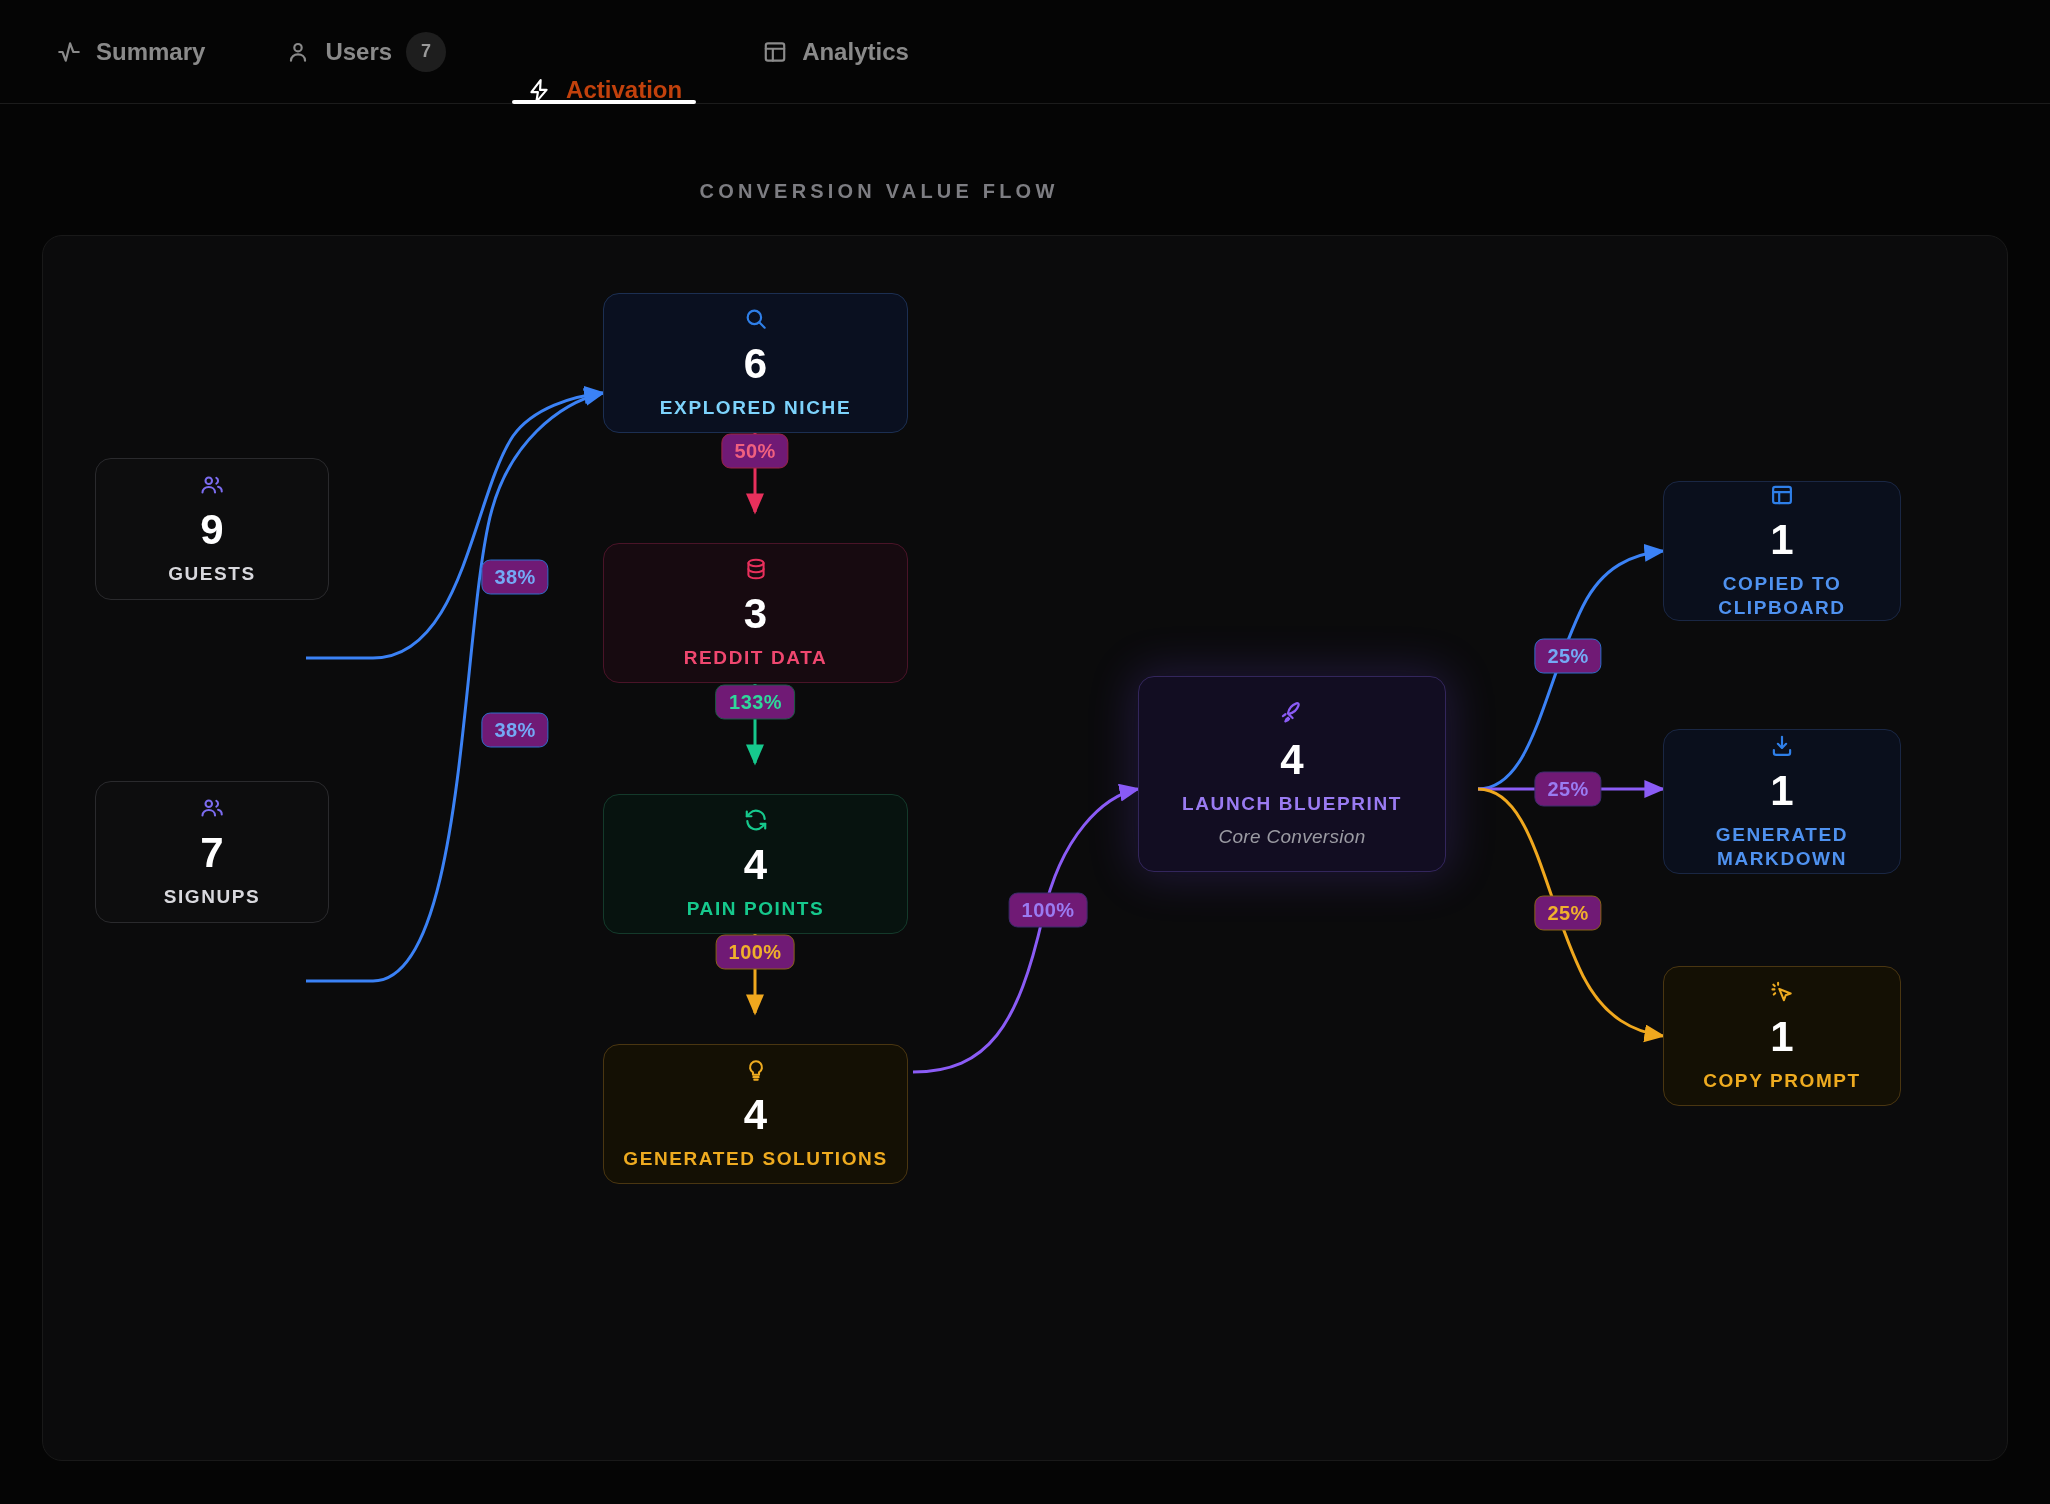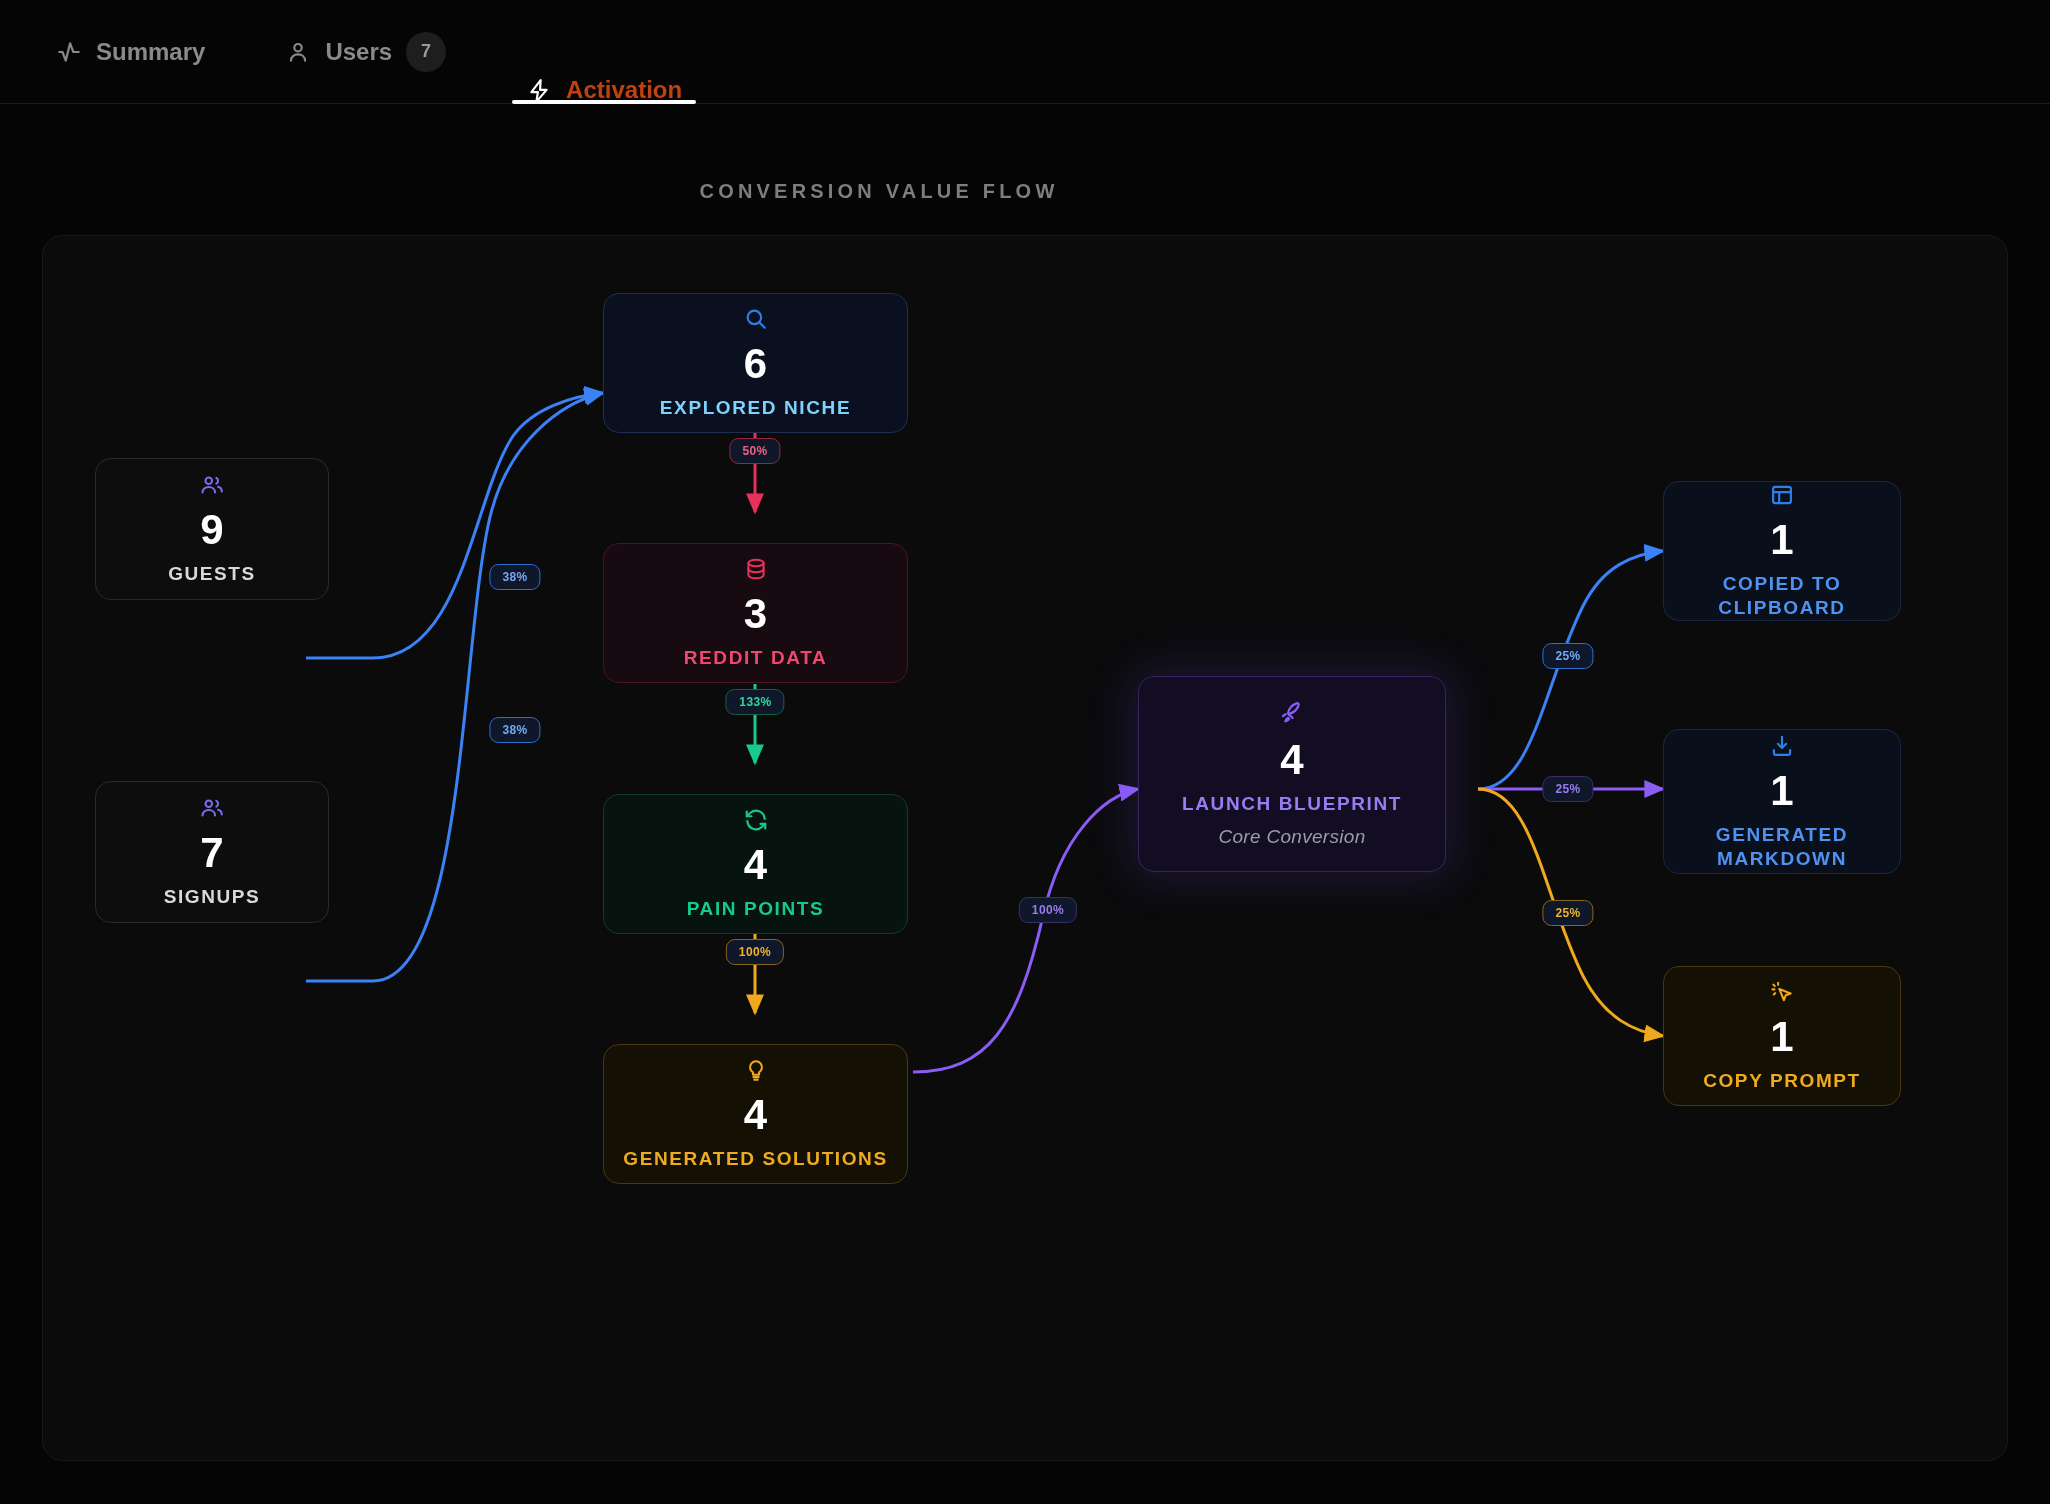--- a/index.html
+++ b/index.html
@@ -123,22 +123,22 @@
     white-space: nowrap;
   }
 
   
   .badge {
     position: absolute;
     transform: translate(-50%, -50%);
     padding: 5px 12px;
     border-radius: 9px;
     border: 1px solid;
-    background: #0f172a;
-    font-size: 12px; font-weight: 700;
+    background: #701a75;
+    font-size: 20px; font-weight: 700;
     letter-spacing: .4px;
     white-space: nowrap;
     cursor: pointer;
   }
   .b-blue   { border-color: #2f6ecb; color: #74a9f5; }
   .b-red    { border-color: #9c2442; color: #f0607f; }
   .b-green  { border-color: #1b5c45; color: #2fd79b; padding-left: 13px; }
   .b-amber  { border-color: #8a6417; color: #f0b02c; }
   .b-purple { border-color: #3b2c6b; color: #9a7bf2; }
 </style>
@@ -169,20 +169,29 @@
 
   <div class="tab active">
     <span>
       <svg width="26" height="26" viewBox="0 0 24 24" fill="none" stroke="#ffffff" stroke-width="2" stroke-linecap="round" stroke-linejoin="round">
           <path d="M13.5 2 5 13h6l-1.5 9L19 11h-6l.5-9z"></path>
         </svg>
     </span>
     <span>Activation</span>
   </div>
 
+  <div class="tab">
+    <span>
+      <svg width="26" height="26" viewBox="0 0 24 24" fill="none" stroke="#8a8a8a" stroke-width="2" stroke-linecap="round" stroke-linejoin="round">
+          <rect x="3.5" y="4" width="17" height="16" rx="2"></rect>
+          <path d="M3.5 9h17M10 9v11"></path>
+        </svg>
+    </span>
+    <span>Analytics</span>
+  </div>
 </div>
 
 <div class="section-title">CONVERSION VALUE FLOW</div>
 
 <div class="panel">
   <div class="flow">
 
     <svg class="edges" viewBox="0 0 1966 1226">
       <defs>
         <marker id="ah-blue" markerWidth="8" markerHeight="8" refX="6.2" refY="3" orient="auto">

